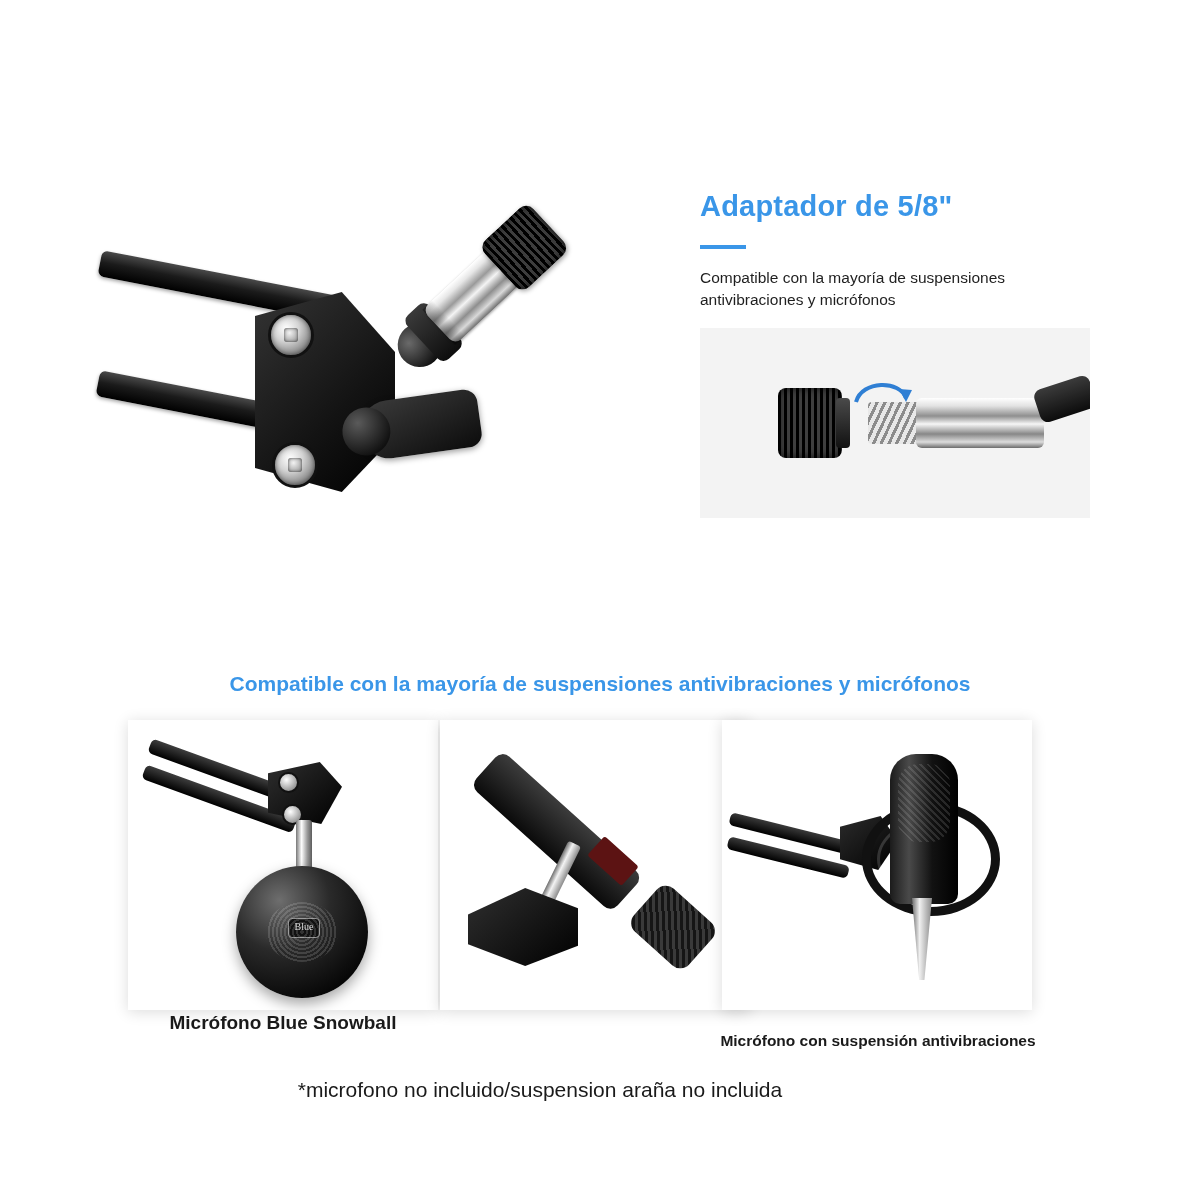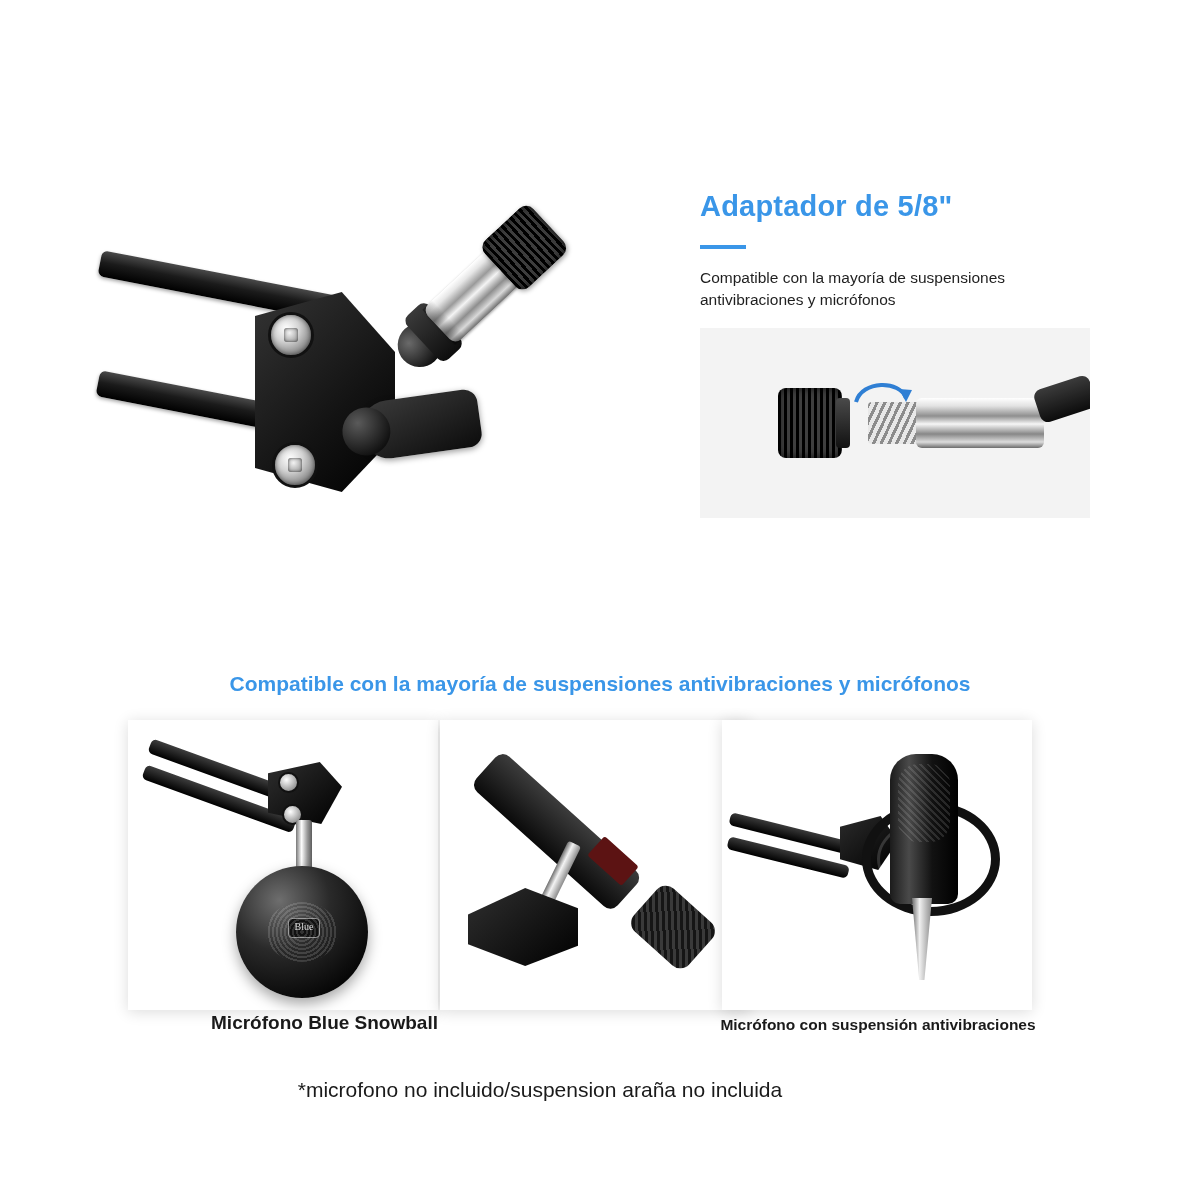--- a/index.html
+++ b/index.html
@@ -301,23 +301,23 @@
   .card.c3 { left: 612px; }
 
   .card-label {
     position: absolute;
     top: 292px;
     width: 310px;
     text-align: center;
     font-weight: bold;
     color: #1a1a1a;
   }
-  .card-label.l1 { left: 18px; font-size: 19px; text-align: right; }
+  .card-label.l1 { left: 18px; font-size: 19px; }
   .card-label.l2 { left: 330px; font-size: 19px; }
-  .card-label.l3 { left: 608px; font-size: 15.5px; top: 296px; width: 320px; }
+  .card-label.l3 { left: 608px; font-size: 15.5px; top: 312px; width: 320px; }
 
   .card-art { position: absolute; inset: 0; overflow: hidden; }
 
   
   .sb-arm1, .sb-arm2 {
     position: absolute;
     background: linear-gradient(180deg, #3e3e3e, #000);
     border-radius: 5px;
   }
   .sb-arm1 { left: 22px; top: 18px; width: 160px; height: 15px; transform: rotate(20deg); transform-origin: left center; }

